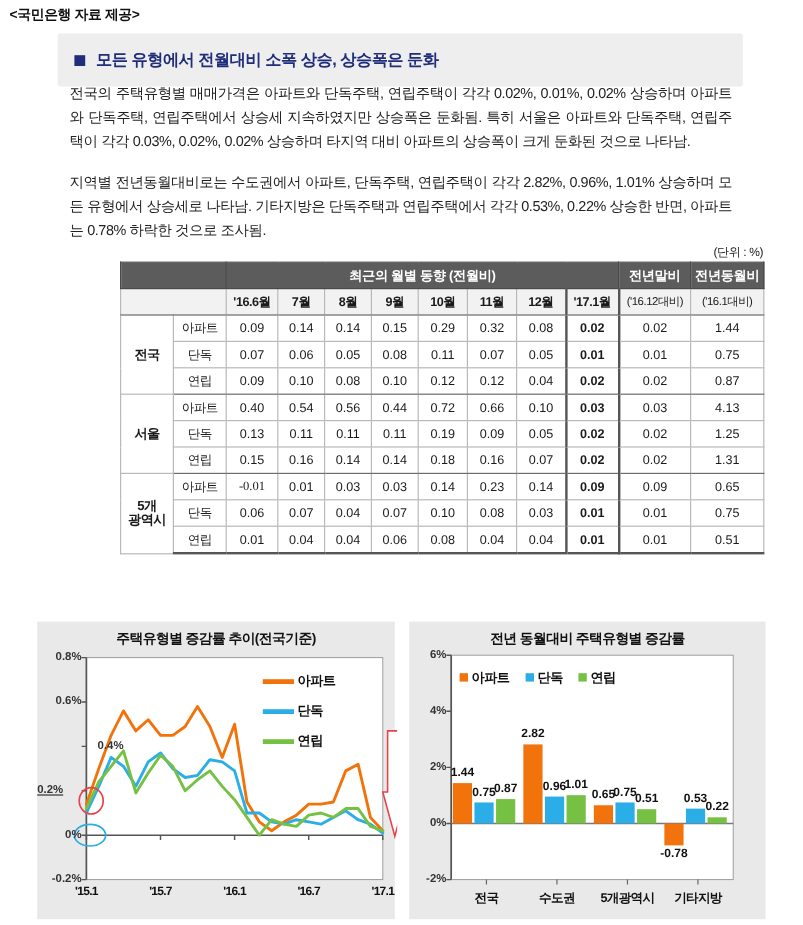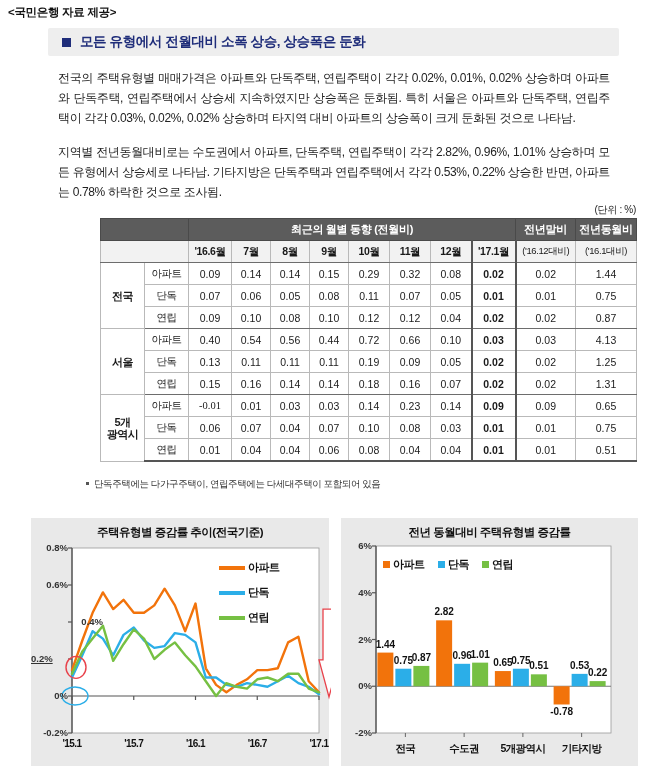--- a/index.html
+++ b/index.html
@@ -26,21 +26,21 @@
     color: #111;
     letter-spacing: -0.3px;
   }
 
   
   .headline-bar {
     position: absolute;
     left: 48px;
     top: 28px;
     width: 571px;
-    height: 28px;
+    height: 44px;
     background: #eeeeee;
     border-radius: 2px;
     display: flex;
     align-items: center;
   }
   .headline-bullet {
     width: 9px;
     height: 9px;
     background: #1f2d7a;
     margin-left: 14px;
@@ -409,24 +409,20 @@
           <td class="num">0.04</td>
           <td class="num bold-col">0.01</td>
           <td class="num">0.01</td>
           <td class="num">0.51</td>
         </tr>
       </tbody>
   </table>
 </div>
 
 <div class="footnotes">
-  <div class="fn">
-    <span class="fn-dot"></span>
-    <span>단독주택에는 다가구주택이, 연립주택에는 다세대주택이 포함되어 있음</span>
-  </div>
 </div>
 
 <div class="charts-row">
 
   <div class="chart-panel panel-left">
     <div class="chart-title">주택유형별 증감률 추이(전국기준)</div>
     <div class="plot-bg" style="left:41px; top:30px; width:247px; height:185px;"></div>
     <svg id="line-svg" width="300" height="248" style="position:absolute;left:0;top:0;">
         <rect x="41" y="30" width="247" height="185" fill="none" stroke="#9a9a9a" stroke-width="0.8"></rect>
         <line x1="41" y1="30" x2="41" y2="215" stroke="#555" stroke-width="1.4"></line>

